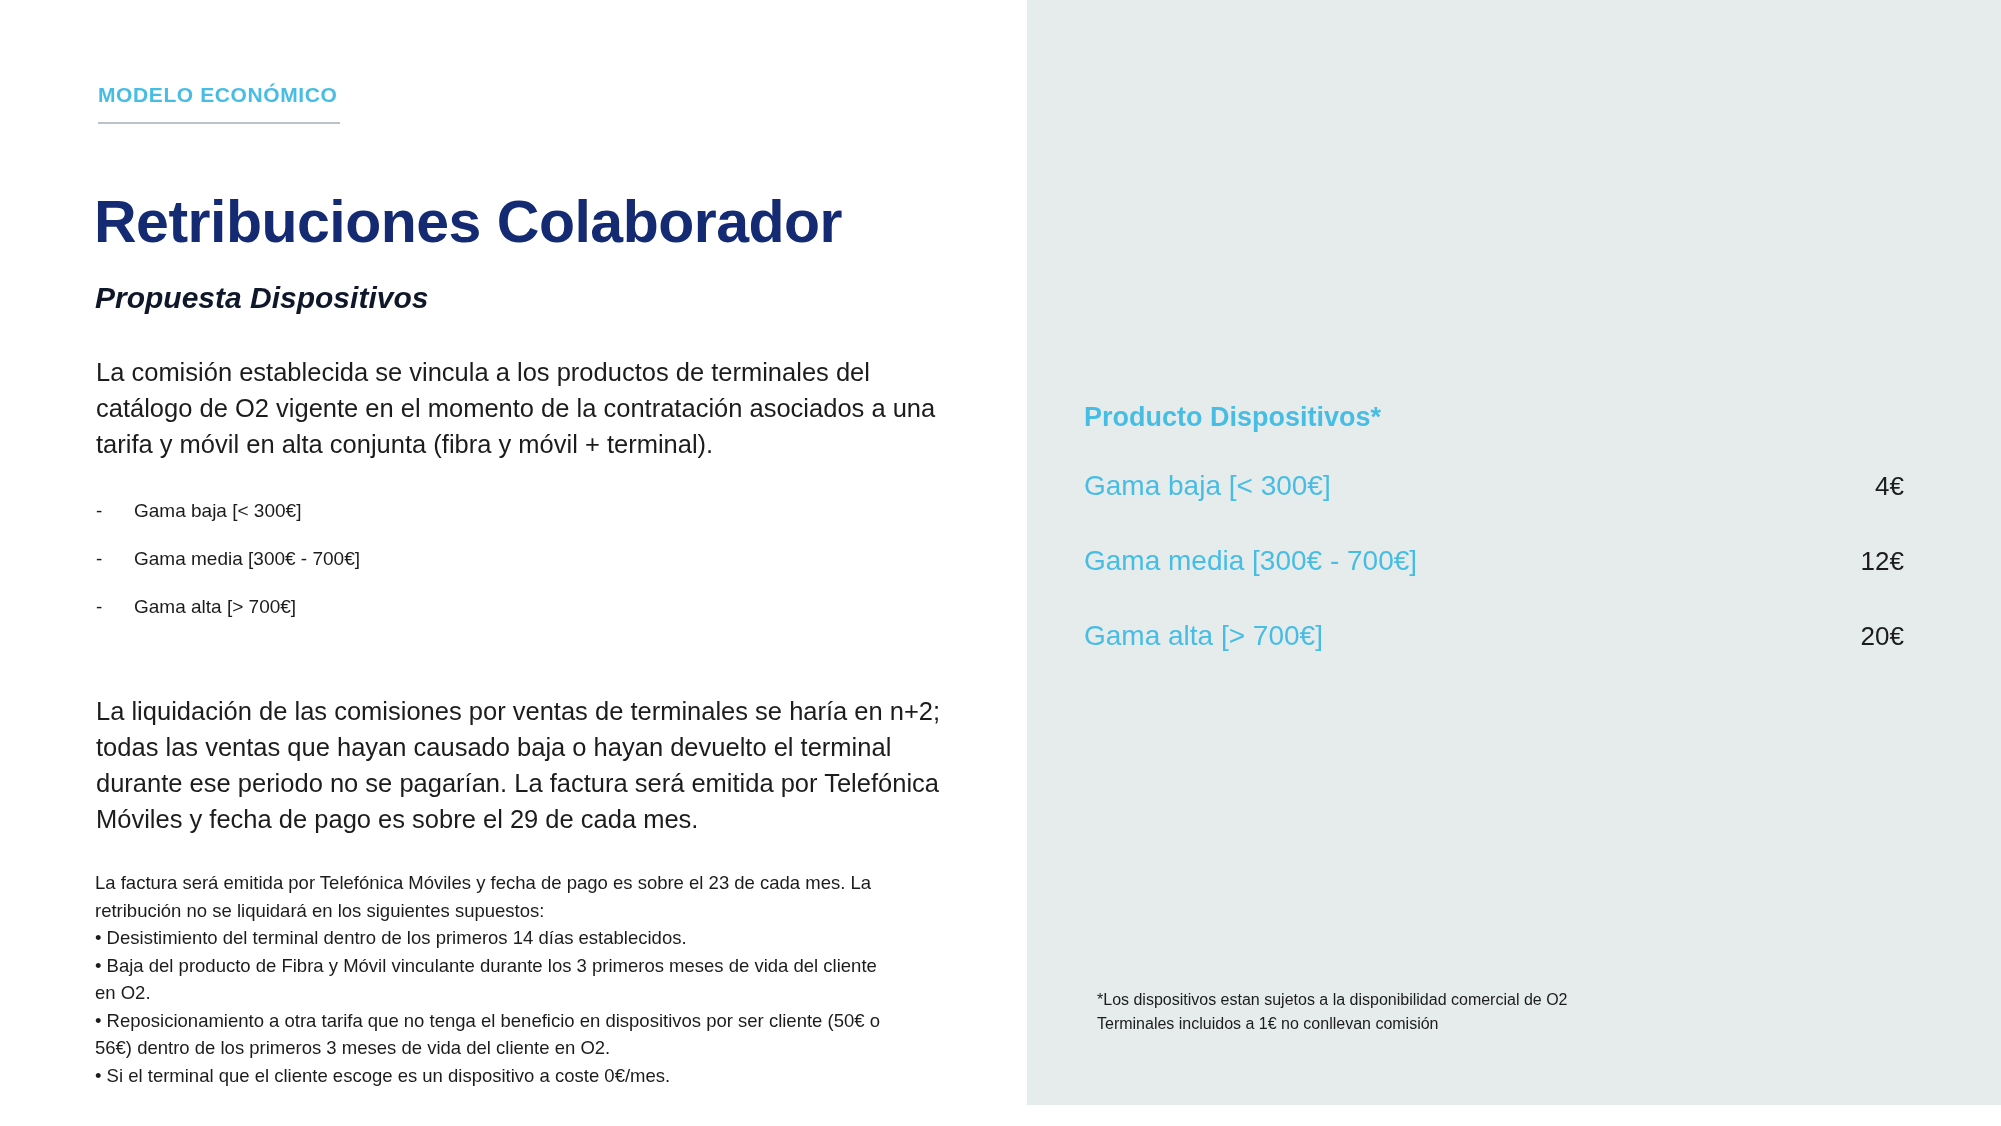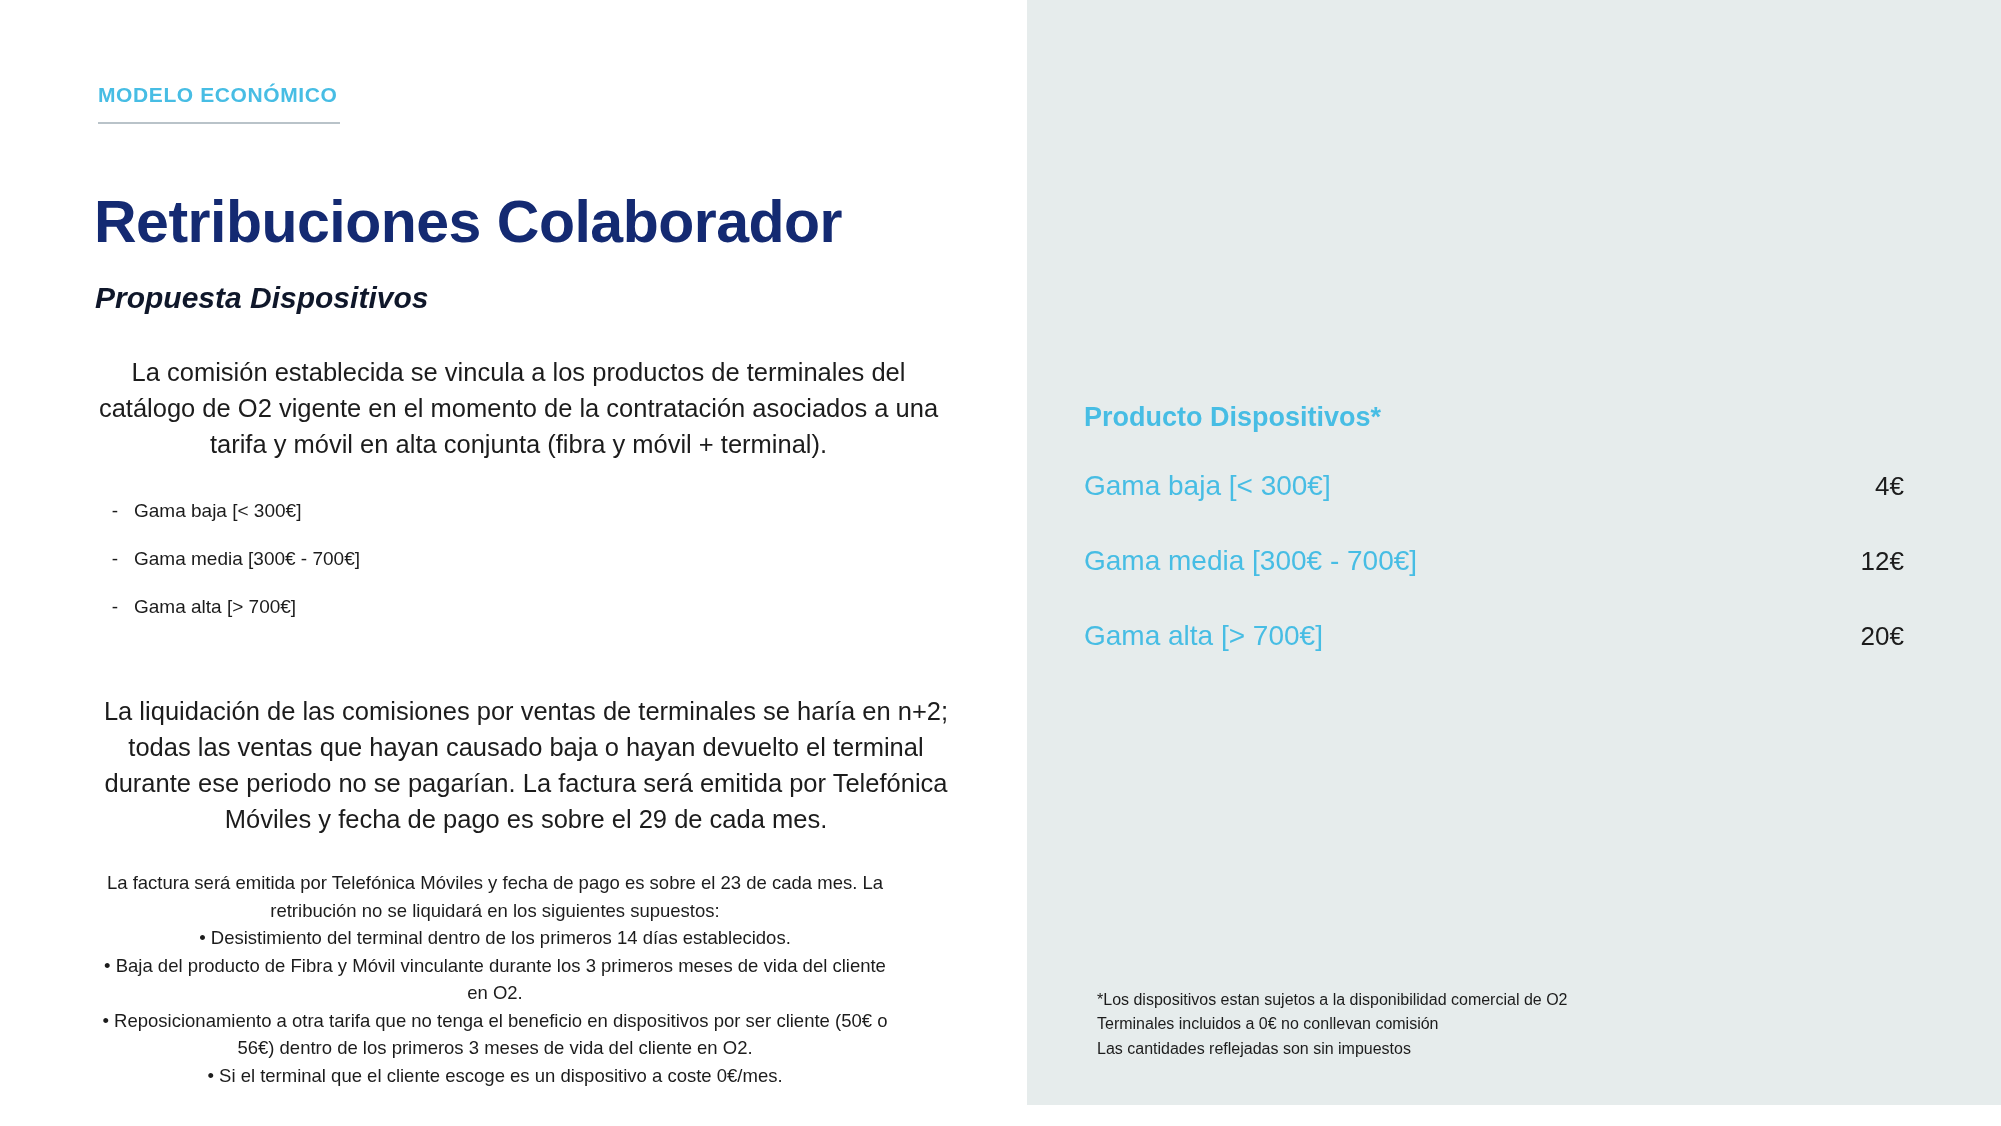--- a/index.html
+++ b/index.html
@@ -30,21 +30,20 @@
     background: #e6ecec;
   }
 
   
   .left-col {
     position: absolute;
     left: 0;
     top: 0;
     width: 1027px;
     height: 1110px;
-    text-align: center;
   }
 
   .eyebrow {
     position: absolute;
     left: 98px;
     top: 83px;
     font-size: 21px;
     font-weight: bold;
     letter-spacing: 0.6px;
     color: #47bde4;
@@ -230,17 +229,16 @@
       <span class="value">12€</span>
     </div>
     <div class="trow">
       <span class="label">Gama alta [&gt; 700€]</span>
       <span class="value">20€</span>
     </div>
   </div>
 
   <div class="footnotes">
     <div>*Los dispositivos estan sujetos a la disponibilidad comercial de O2</div>
-    <div>Terminales incluidos a 0€ no conllevan comisión</div>
-    <div>Las cantidades reflejadas son sin impuestos</div>
+    <div>Terminales incluidos a 1€ no conllevan comisión</div>
   </div>
 
 </div>
 
 </body></html>

